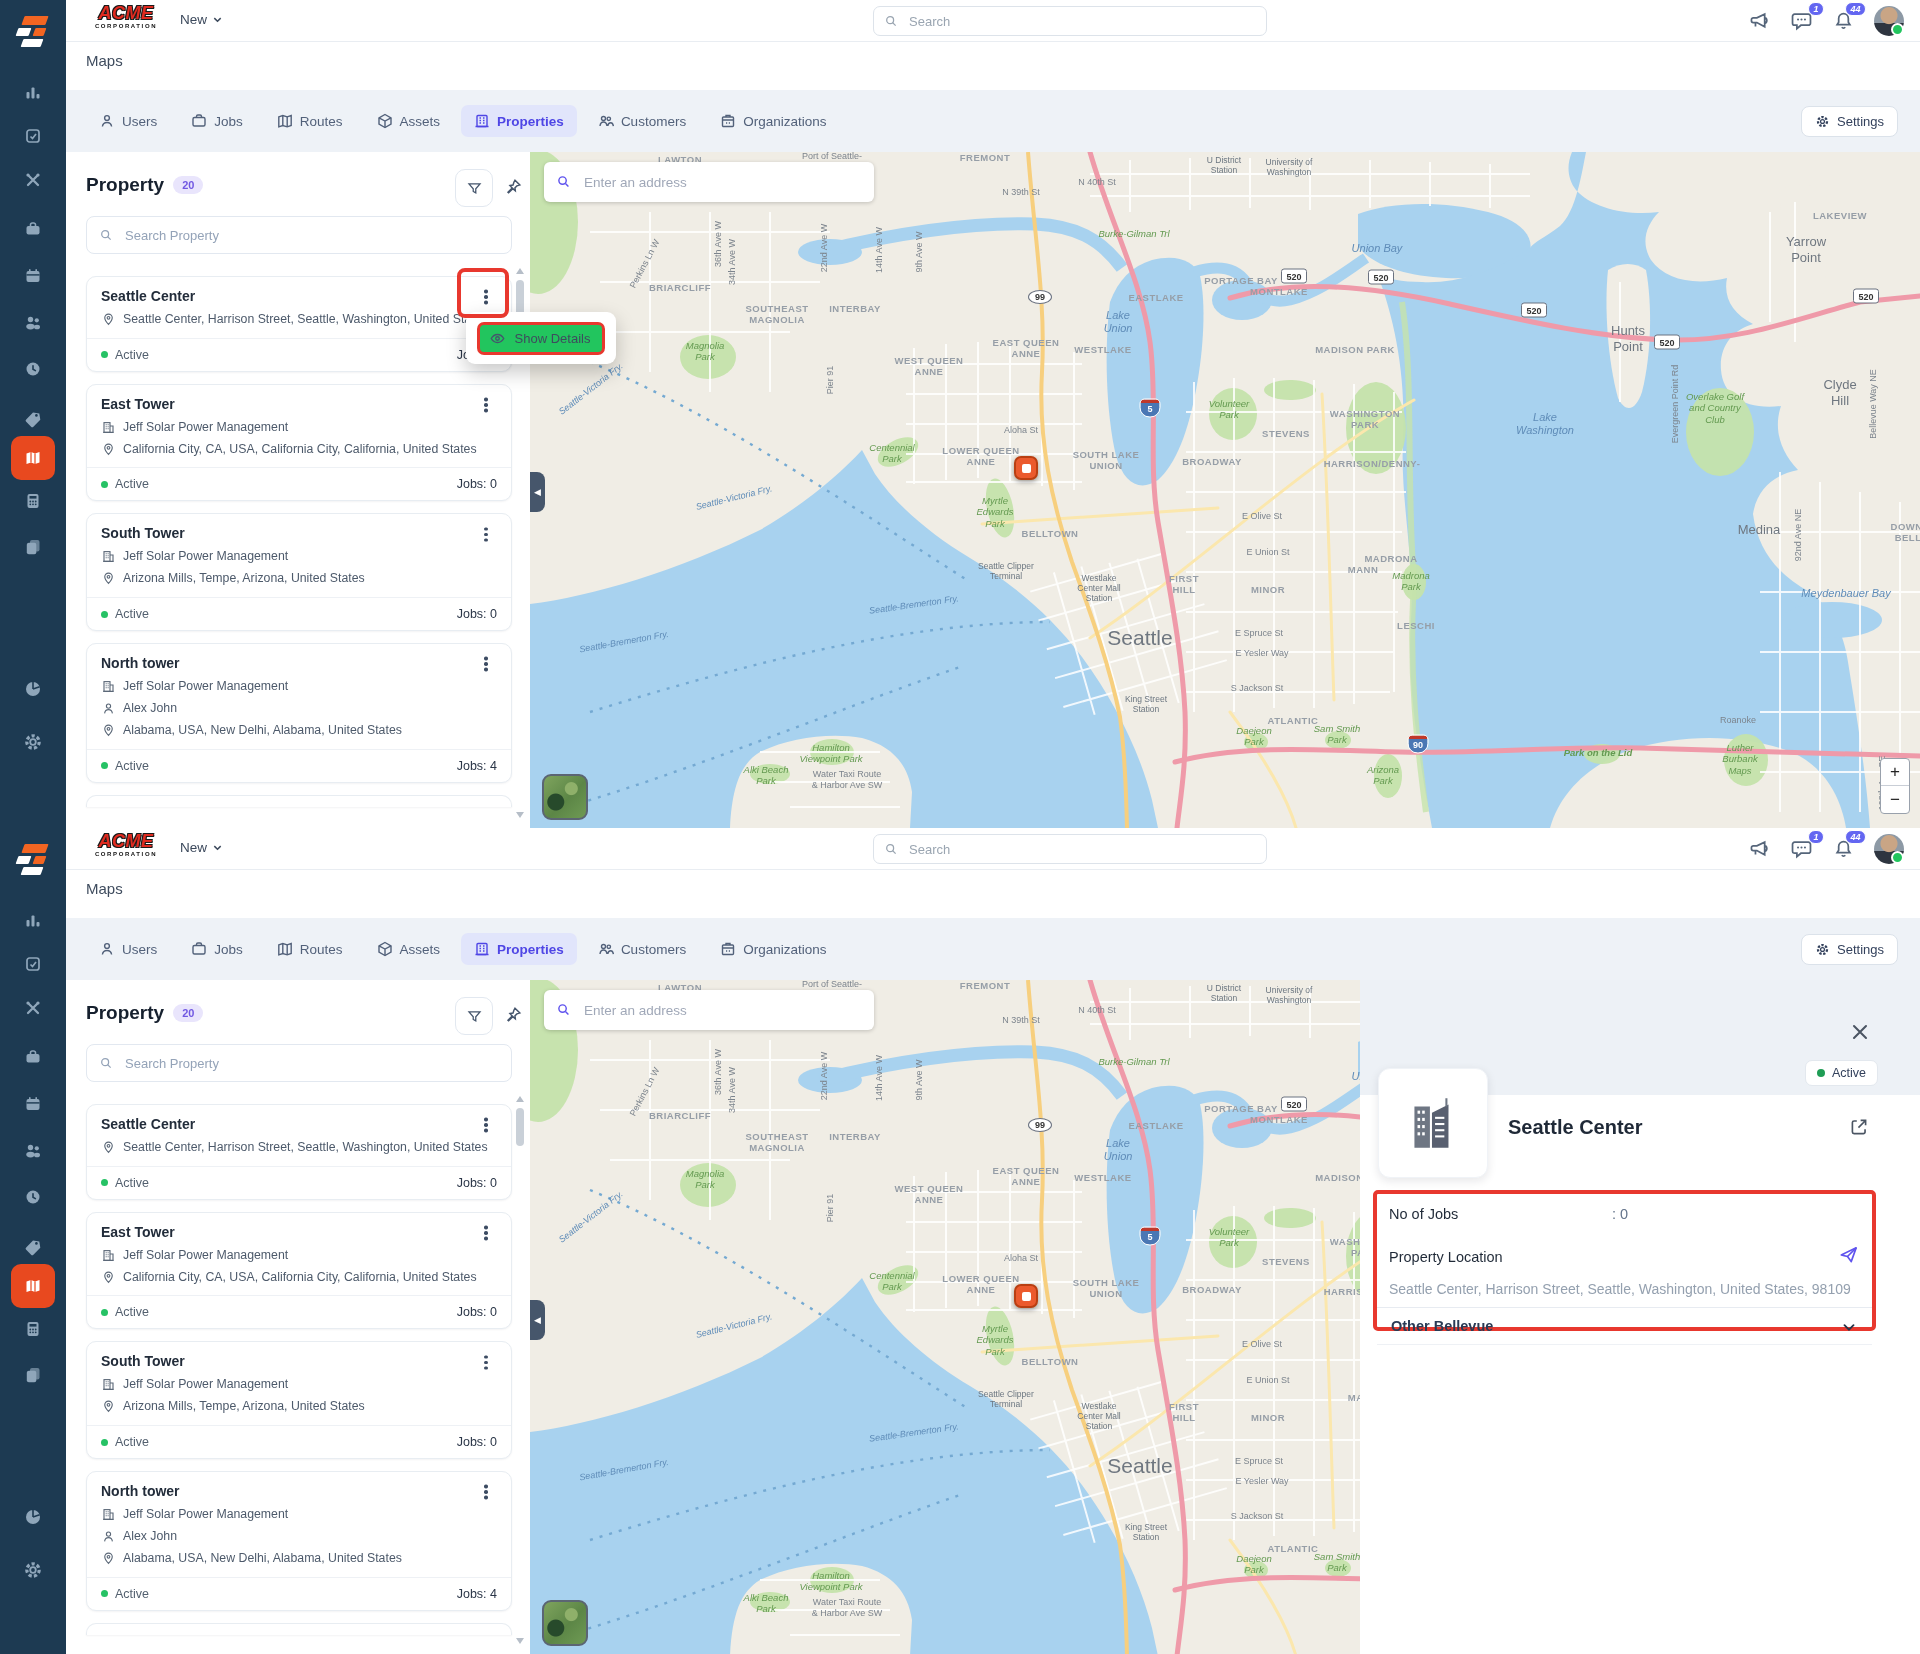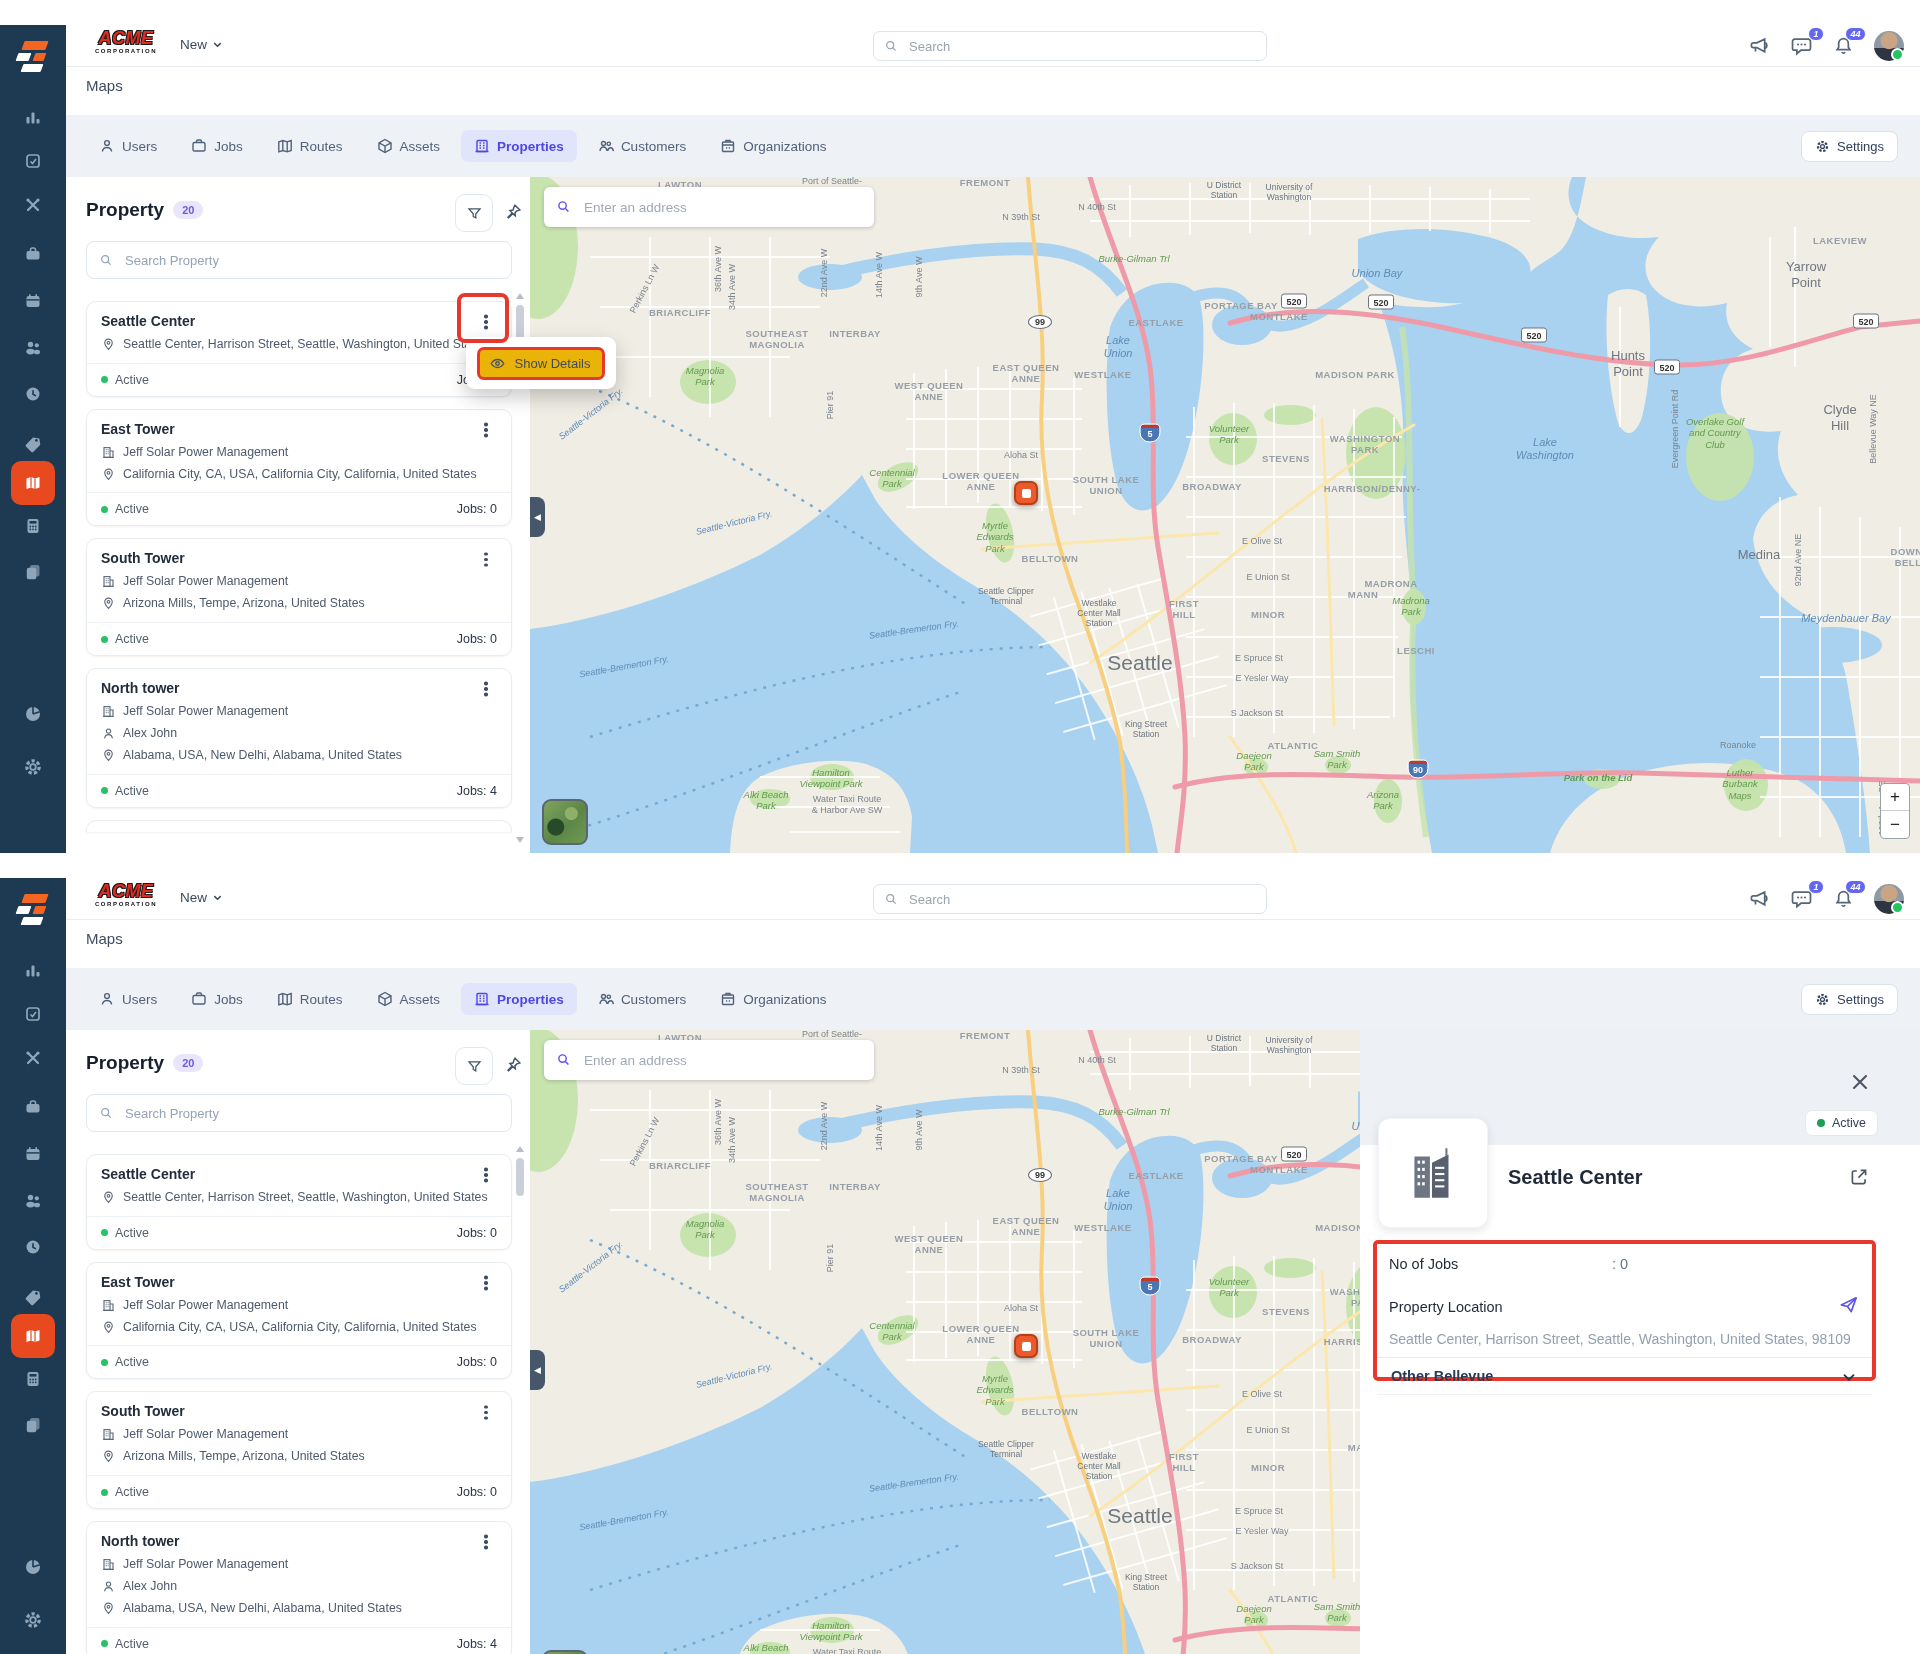--- a/index.html
+++ b/index.html
@@ -1,19 +1,19 @@
 <!DOCTYPE html>
 <html><head>
 <meta charset="utf-8">
 <style>
   html,body{margin:0;padding:0;background:#fff;}
   body{width:1920px;font-family:"Liberation Sans",sans-serif;-webkit-font-smoothing:antialiased;}
   *{box-sizing:border-box;}
 
-  .screen{position:relative;width:1920px;height:828px;overflow:hidden;background:#ffffff;margin-top:25px;}
+  .screen{position:relative;width:1920px;height:828px;overflow:hidden;background:#ffffff;}
   .screen.s2{height:826px;}
 
   
   .sidebar{position:absolute;left:0;top:0;width:66px;height:100%;background:#1d3a52;z-index:40;}
   .logo{position:absolute;left:13px;top:12px;width:40px;height:40px;}
   .logo i{position:absolute;transform:skewX(-20deg);border-radius:1px;}
   .lg1{left:10px;top:4px;width:24px;height:9px;background:#f26522;}
   .lg2{left:4px;top:16px;width:13px;height:8px;background:#ffffff;}
   .lg3{left:21px;top:16px;width:11px;height:8px;background:#f26522;}
   .lg4{left:9px;top:27px;width:20px;height:8px;background:#ffffff;}
@@ -99,21 +99,21 @@
   .map-thumb{position:absolute;left:12px;bottom:8px;width:46px;height:46px;border-radius:9px;border:2px solid #5b6573;z-index:5;cursor:pointer;background:radial-gradient(circle at 28% 62%,#274a2b 0 8px,rgba(0,0,0,0) 9px),radial-gradient(circle at 65% 30%,#8fb06a 0 6px,rgba(0,0,0,0) 7px),linear-gradient(135deg,#7fa45e,#5c8646 55%,#6f9a54);}
   .zoomctl{position:absolute;right:10px;bottom:14px;width:30px;background:#fff;border:1px solid #99a1ac;border-radius:4px;z-index:5;overflow:hidden;}
   .zbtn{height:27px;display:flex;align-items:center;justify-content:center;font-size:17px;color:#222;cursor:pointer;}
   .zbtn:first-child{border-bottom:1px solid #c9ced6;}
   .marker{position:absolute;left:496px;top:316px;width:24px;height:24px;transform:translate(-50%,-50%);background:#eb5a2d;border:2px solid #b93f12;border-radius:7px;box-shadow:0 2px 5px rgba(0,0,0,.35);z-index:4;display:flex;align-items:center;justify-content:center;}
   .marker i{width:9px;height:9px;background:#fff;border-radius:2px;display:block;}
 
   
   .anno-kebab{position:absolute;left:457px;top:268px;width:52px;height:50px;border:4px solid #e8382e;border-radius:8px;z-index:60;pointer-events:none;}
   .menu-popup{position:absolute;left:466px;top:312px;width:150px;height:52px;background:#fff;border-radius:9px;box-shadow:0 8px 20px rgba(0,0,0,.22);z-index:59;display:flex;align-items:center;justify-content:center;}
-  .menu-item{display:flex;align-items:center;gap:9px;border:3.5px solid #e8382e;border-radius:7px;padding:5px 12px 5px 9px;font-size:13px;color:#3f4c5e;cursor:pointer;background:#eab308;text-align:right;}
+  .menu-item{display:flex;align-items:center;gap:9px;border:3.5px solid #e8382e;border-radius:7px;padding:5px 12px 5px 9px;font-size:13px;color:#3f4c5e;cursor:pointer;background:#22c55e;text-align:right;}
   .menu-item svg{color:#45556c;}
 
   
   .dpanel{position:absolute;left:1360px;right:0;top:152px;bottom:0;background:#edf1f6;z-index:15;}
   .dwhite{position:absolute;left:0;right:0;top:115px;bottom:0;background:#fff;}
   .d-close{position:absolute;right:46px;top:40px;width:26px;height:26px;color:#4b5563;cursor:pointer;}
   .d-badge{position:absolute;right:42px;top:80px;display:flex;align-items:center;gap:7px;background:#fff;border:1px solid #e3e8ee;border-radius:7px;padding:5px 11px;font-size:12.5px;color:#33415c;}
   .d-badge .pc-dot{background:#1f9d55;width:8px;height:8px;}
   .d-thumb{position:absolute;left:18px;top:88px;width:110px;height:110px;background:#fff;border-radius:12px;border:1px solid #f0f3f7;box-shadow:0 3px 10px rgba(16,24,40,.10);display:flex;align-items:center;justify-content:center;}
   .d-title{position:absolute;left:148px;top:136px;font-size:20px;font-weight:700;color:#1f2937;}

